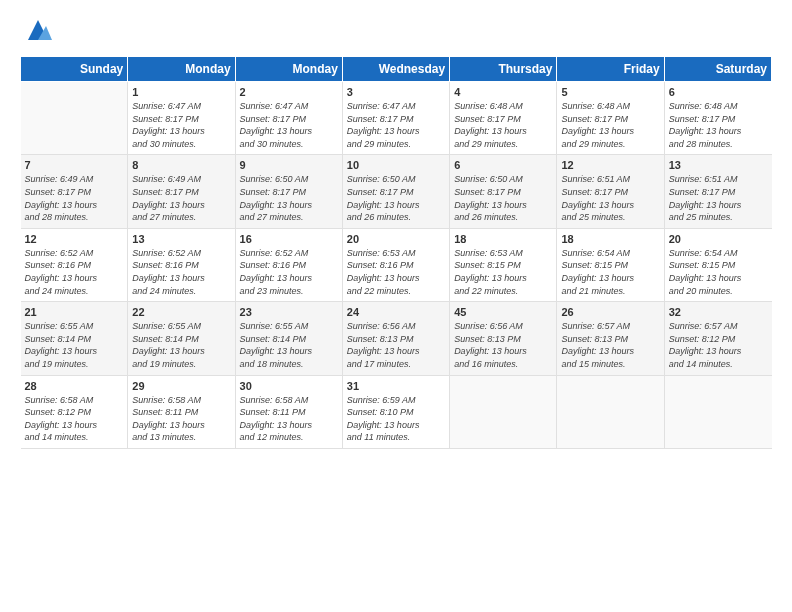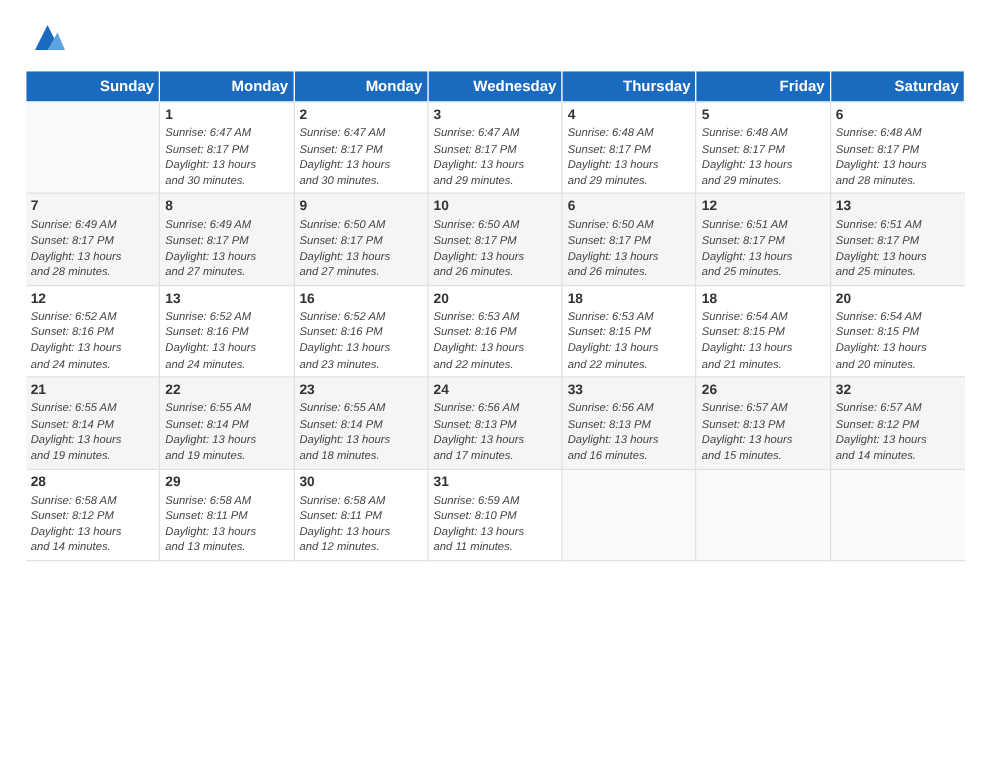--- a/index.html
+++ b/index.html
@@ -318,21 +318,21 @@
 and 18 minutes.</div>
           </td>
           <td>
             <span class="day-number">24</span>
             <div class="cell-content" style="white-space: pre-line;">Sunrise: 6:56 AM
 Sunset: 8:13 PM
 Daylight: 13 hours
 and 17 minutes.</div>
           </td>
           <td>
-            <span class="day-number">33</span>
+            <span class="day-number">45</span>
             <div class="cell-content" style="white-space: pre-line;">Sunrise: 6:56 AM
 Sunset: 8:13 PM
 Daylight: 13 hours
 and 16 minutes.</div>
           </td>
           <td>
             <span class="day-number">26</span>
             <div class="cell-content" style="white-space: pre-line;">Sunrise: 6:57 AM
 Sunset: 8:13 PM
 Daylight: 13 hours

